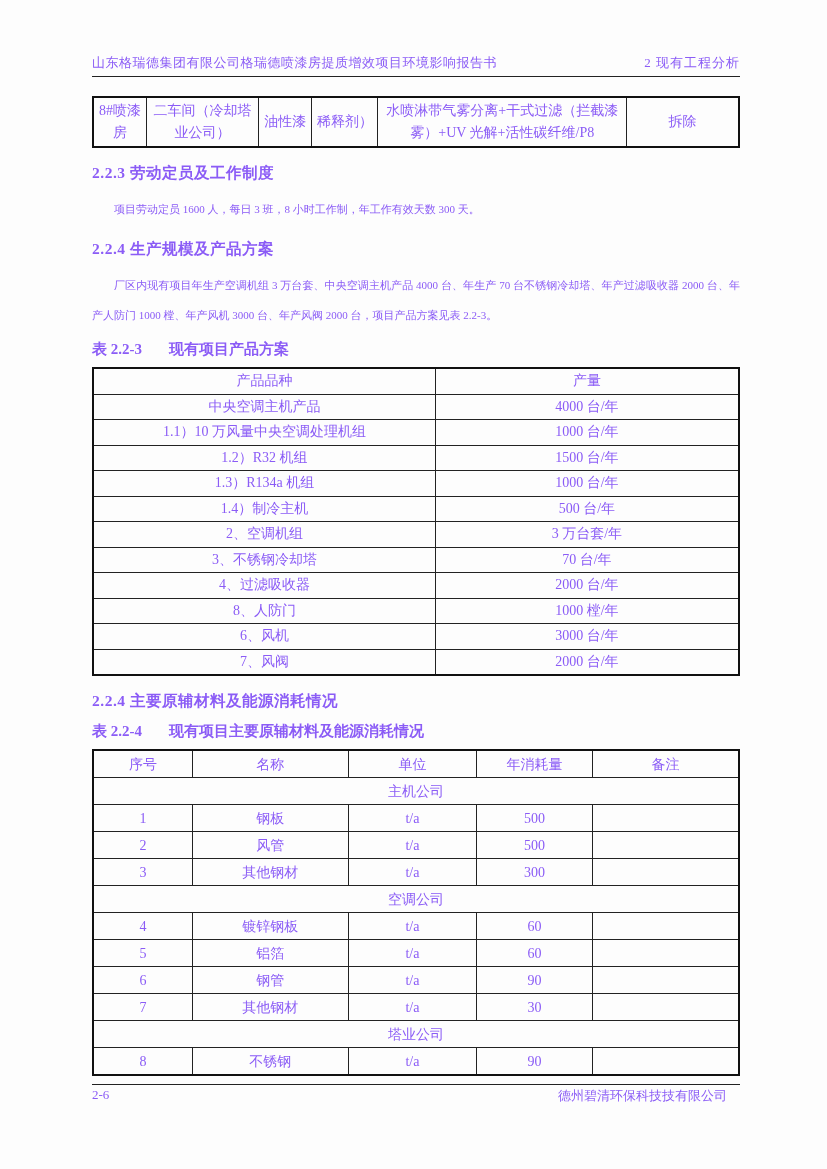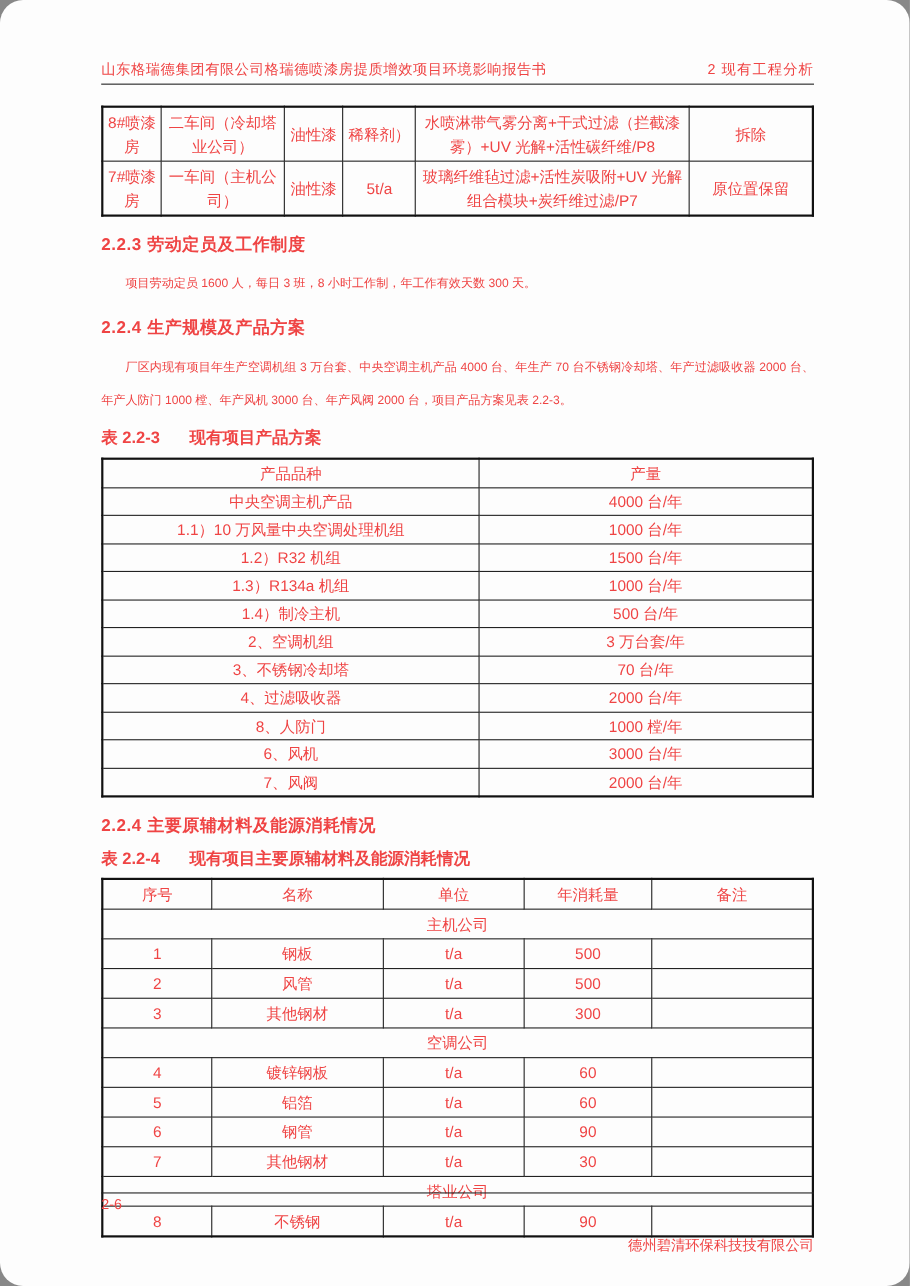--- a/index.html
+++ b/index.html
@@ -1,24 +1,23 @@
 <!DOCTYPE html>
 <html lang="zh"><head>
 <meta charset="utf-8">
 <style>
   html,body{margin:0;padding:0;background:#888;}
   .page{
     position:relative;
     width:827px;height:1169px;
     background:#fdfdfd;
     margin:0 auto;
-    font-family:Liberation Sans, sans-serif;
-    color:#ef4444;
+    font-family:Liberation Serif, serif;
+    color:#8b5cf6;
     overflow:hidden;
-    border-radius:21px;
   }
   .content{position:absolute;left:92px;top:0;width:648px;}
 
   
   .doc-header{
     padding-top:54px;
     display:flex;justify-content:space-between;align-items:flex-end;
     font-size:13px;
     border-bottom:1.5px solid #222;
     padding-bottom:4px;
@@ -77,21 +76,21 @@
   .doc-footer{
     position:absolute;left:92px;top:1084px;width:648px;
     border-top:1.5px solid #222;
     font-size:13px;
     padding-top:2px;
   }
   .doc-footer .pageno{
     display:block;text-align:left;
   }
   .doc-footer .company{
-    position:absolute;right:0;top:2px;margin-top:36px;
+    position:absolute;right:13px;top:2px;
   }
 </style>
 </head>
 <body>
 
 <div class="page">
   <div class="content">
 
     <div class="doc-header">
       <span class="hdr-left">山东格瑞德集团有限公司格瑞德喷漆房提质增效项目环境影响报告书</span>
@@ -108,28 +107,20 @@
           <col class="c6">
       </colgroup>
       <tbody>
           <tr>
             <td>8#喷漆房</td>
             <td>二车间（冷却塔业公司）</td>
             <td>油性漆</td>
             <td>稀释剂）</td>
             <td>水喷淋带气雾分离+干式过滤（拦截漆雾）+UV 光解+活性碳纤维/P8</td>
             <td>拆除</td>
-          </tr>
-          <tr>
-            <td>7#喷漆房</td>
-            <td>一车间（主机公司）</td>
-            <td>油性漆</td>
-            <td>5t/a</td>
-            <td>玻璃纤维毡过滤+活性炭吸附+UV 光解组合模块+炭纤维过滤/P7</td>
-            <td>原位置保留</td>
           </tr>
         </tbody>
     </table>
 
     <h3 class="sec">2.2.3 劳动定员及工作制度</h3>
     <p class="body-text">项目劳动定员 1600 人，每日 3 班，8 小时工作制，年工作有效天数 300 天。</p>
 
     <h3 class="sec">2.2.4 生产规模及产品方案</h3>
     <p class="body-text">厂区内现有项目年生产空调机组 3 万台套、中央空调主机产品 4000 台、年生产 70 台不锈钢冷却塔、年产过滤吸收器 2000 台、年产人防门 1000 樘、年产风机 3000 台、年产风阀 2000 台，项目产品方案见表 2.2-3。</p>
 

